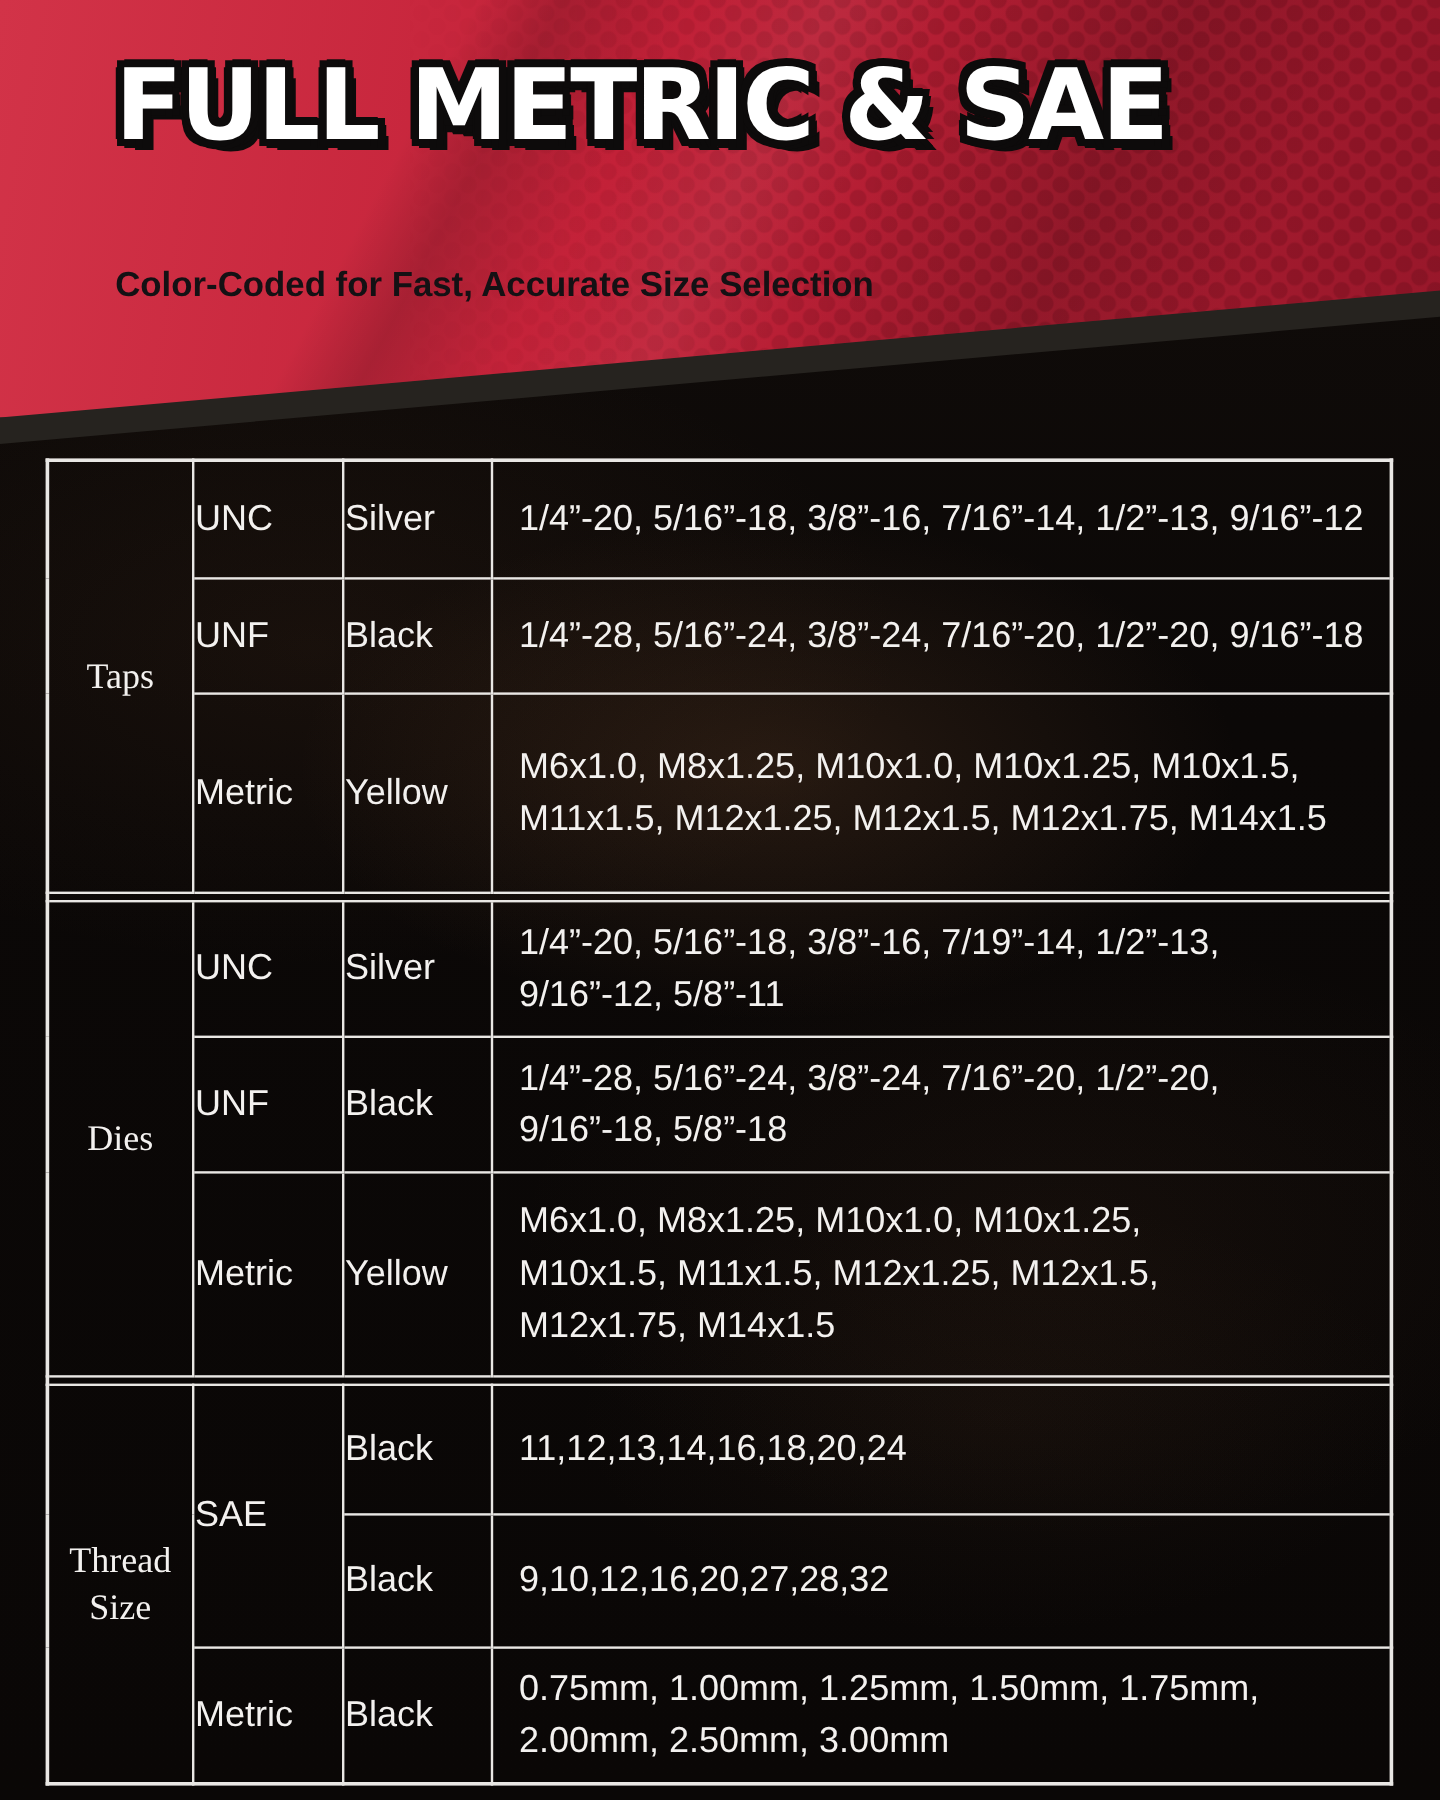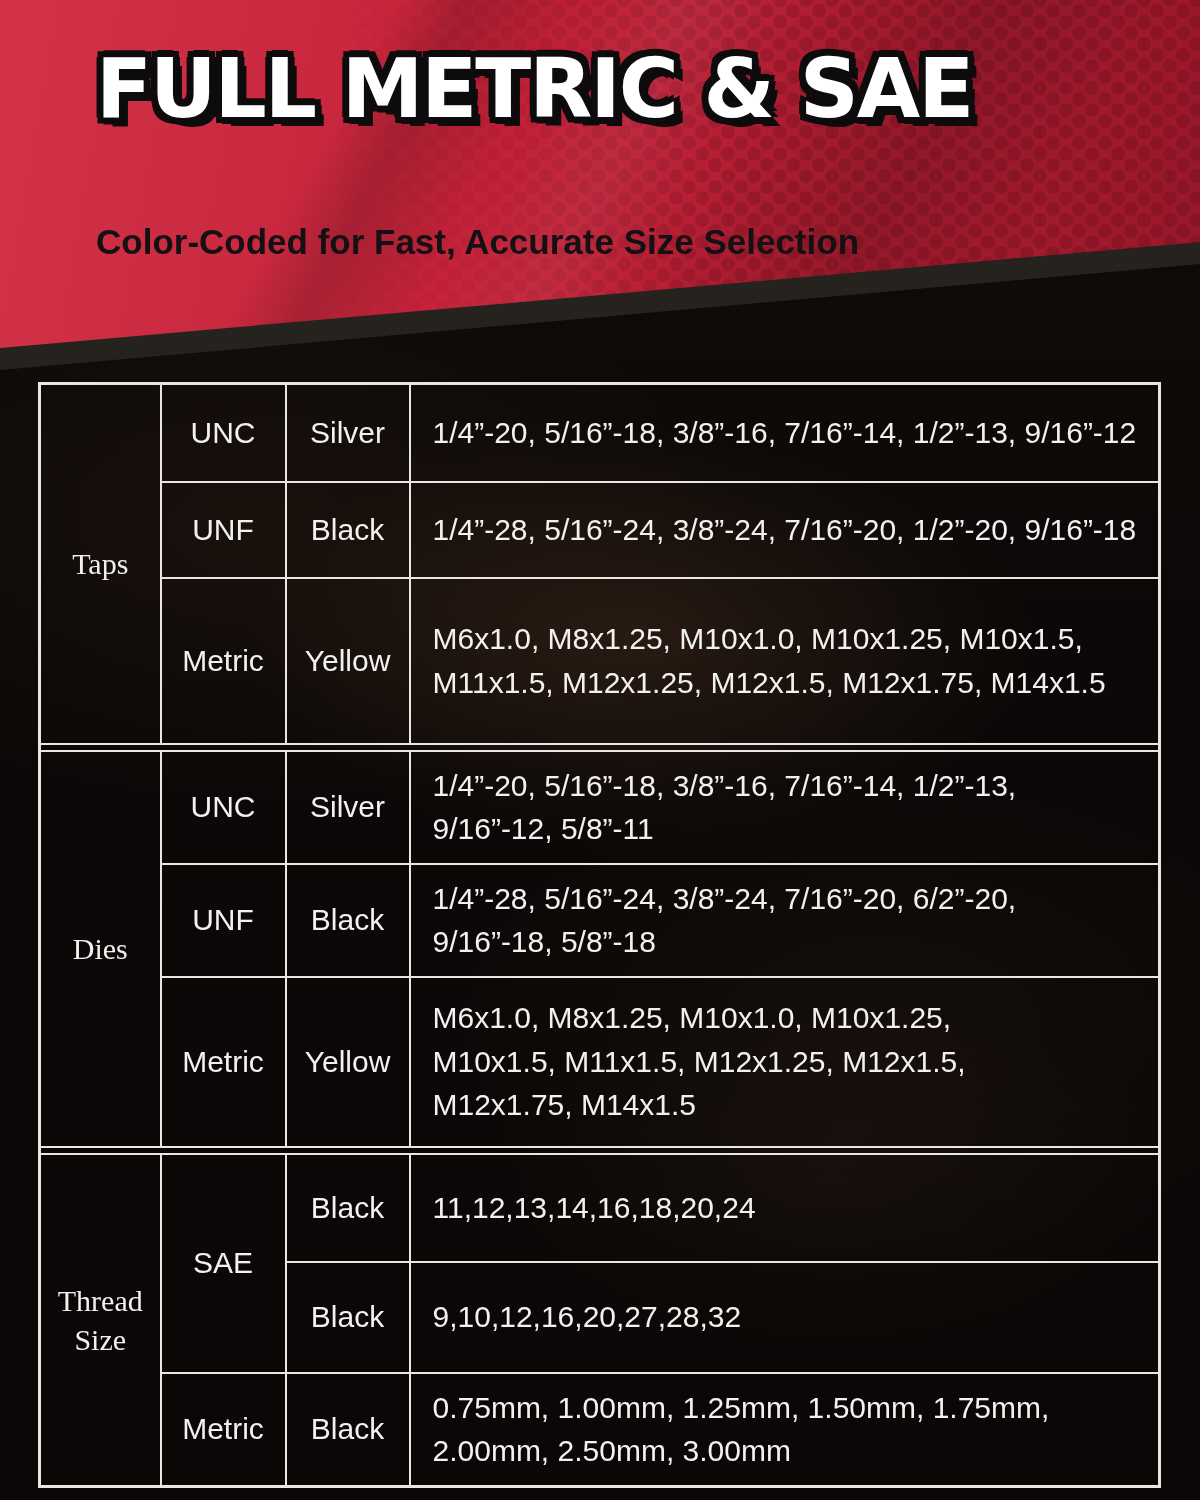--- a/index.html
+++ b/index.html
@@ -61,37 +61,37 @@
     font-weight:bold;font-size:82px;line-height:0.99;letter-spacing:-2px;
     color:var(--title-text);
     text-shadow:
       -6px -6px 0 var(--title-outline), 0 -7px 0 var(--title-outline), 6px -6px 0 var(--title-outline),
       -7px 0 0 var(--title-outline), 7px 0 0 var(--title-outline),
       -6px 6px 0 var(--title-outline), 0 7px 0 var(--title-outline), 6px 6px 0 var(--title-outline),
       9px 9px 0 var(--title-outline);
   }
   .subtitle{
     position:absolute;left:96px;top:222px;margin:0;
-    font-size:35px;font-weight:bold;color:var(--subtitle-text);letter-spacing:0;
+    font-size:29px;font-weight:bold;color:var(--subtitle-text);letter-spacing:0;
   }
 
   
   table.coverage{
     position:absolute;left:38px;top:382px;width:1120px;
     border-collapse:collapse;table-layout:fixed;
     border:3px solid var(--table-line);
     color:var(--cell-text);font-size:30px;
   }
   table.coverage td{
     border-left:2px solid var(--table-line);
     border-right:2px solid var(--table-line);
     vertical-align:middle;
   }
   td.grp{ text-align:center;line-height:1.3;padding:0 6px;font-family:Liberation Serif, serif; }
-  td.type, td.colorcode{ text-align:center;margin-left:15px; }
+  td.type, td.colorcode{ text-align:left;margin-left:15px; }
   td.sizes{
     text-align:left;padding:12px 14px 12px 22px;
     white-space:pre-line;line-height:1.45;margin-left:18px;
   }
   tr.inner td{ border-top:2px solid var(--table-line); }
   tr.sep td{
     border-top:2px solid var(--table-line);
     border-bottom:2px solid var(--table-line);
     height:5px;padding:0;
   }
@@ -142,27 +142,27 @@
       </tr>
 
       <tr class="sep">
           <td colspan="4"></td>
         </tr>
 
       <tr class="r-d">
         <td class="grp" rowspan="3">Dies</td>
         <td class="type">UNC</td>
         <td class="colorcode">Silver</td>
-        <td class="sizes">1/4”-20, 5/16”-18, 3/8”-16, 7/16”-14, 1/2”-13,
+        <td class="sizes">1/4”-20, 5/16”-18, 3/8”-16, 7/19”-14, 1/2”-13,
 9/16”-12, 5/8”-11</td>
       </tr>
       <tr class="r-e inner">
         <td class="type">UNF</td>
         <td class="colorcode">Black</td>
-        <td class="sizes">1/4”-28, 5/16”-24, 3/8”-24, 7/16”-20, 6/2”-20,
+        <td class="sizes">1/4”-28, 5/16”-24, 3/8”-24, 7/16”-20, 1/2”-20,
 9/16”-18, 5/8”-18</td>
       </tr>
       <tr class="r-f inner">
         <td class="type">Metric</td>
         <td class="colorcode">Yellow</td>
         <td class="sizes">M6x1.0, M8x1.25, M10x1.0, M10x1.25,
 M10x1.5, M11x1.5, M12x1.25, M12x1.5,
 M12x1.75, M14x1.5</td>
       </tr>
 

